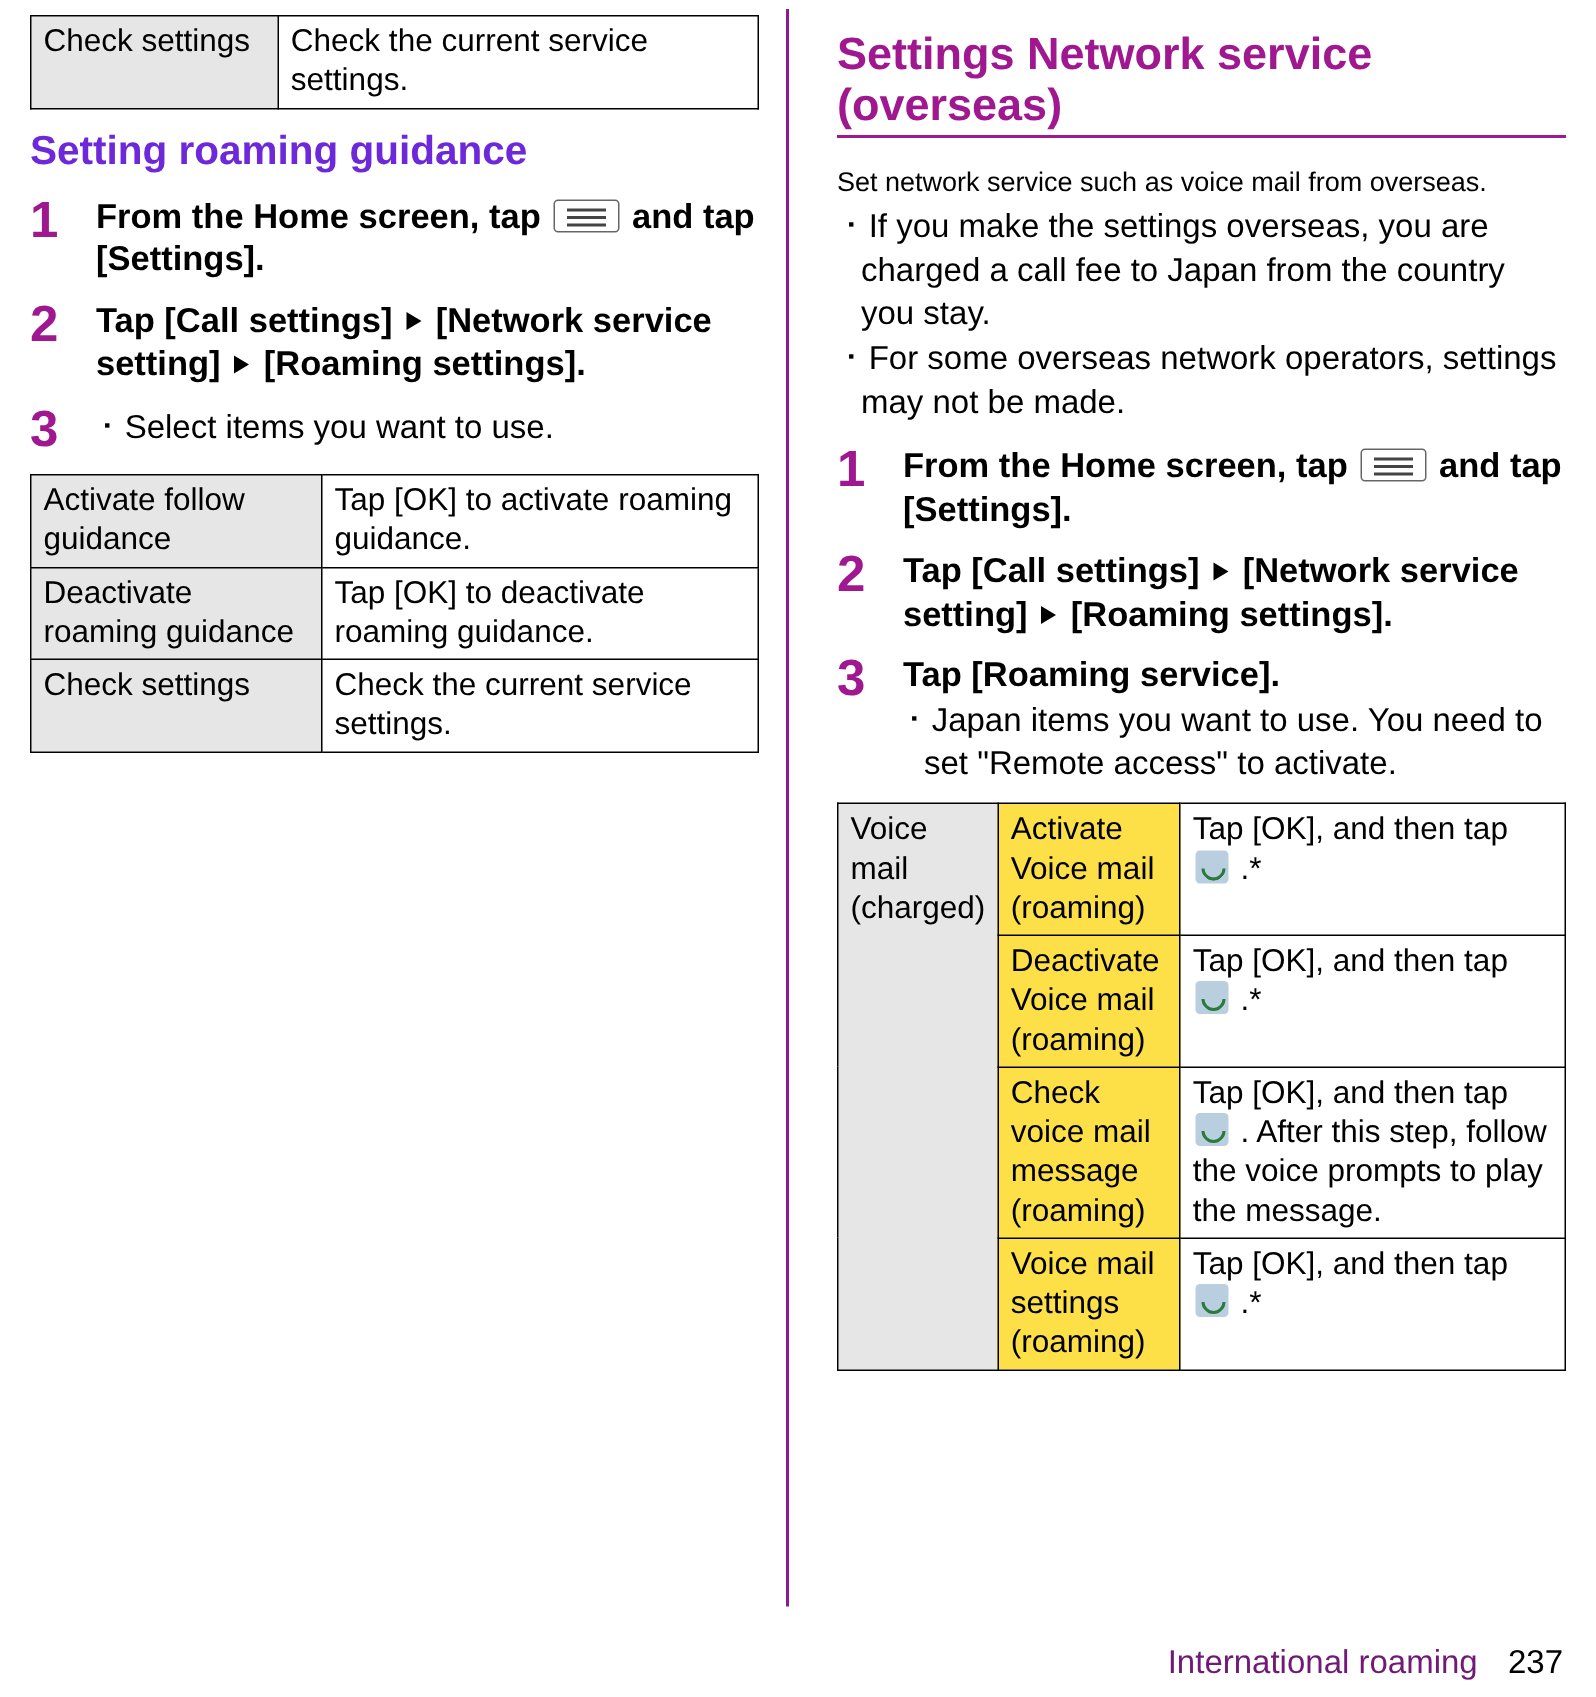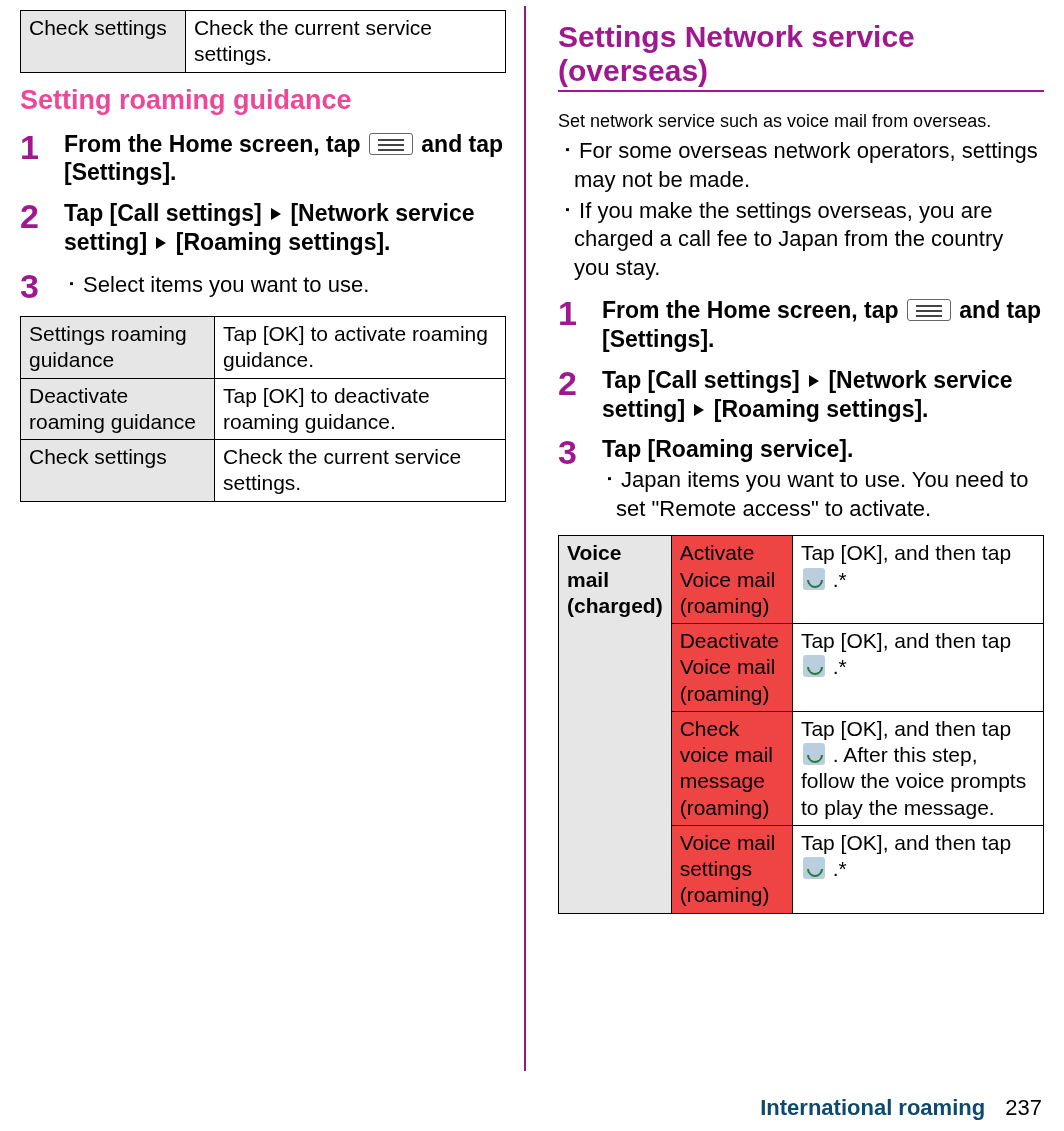--- a/index.html
+++ b/index.html
@@ -31,32 +31,32 @@
     margin: 4px 0 12px 0;
   }
   table.simple td {
     border: 1.5px solid #000;
     padding: 4px 8px;
     vertical-align: top;
     font-size: 21px;
     line-height: 1.25;
   }
   table.simple td.h { background: #e6e6e6; }
-  table.simple td.h2 { background: #ef4444; margin-left: 44px; }
+  table.simple td.h2 { background: #fde047; margin-left: 44px; }
 
   .heading {
     color: #a0188f;
     font-size: 30px;
     font-weight: 700;
     margin: 14px 0 16px 0;
     border-bottom: 2px solid #a0188f;
     padding-bottom: 2px;
   }
   .heading-small {
-    color: #ec4899;
+    color: #6d28d9;
     font-size: 27px;
     font-weight: 700;
     margin: 4px 0 14px 0;
   }
 
   .step {
     display: flex;
     align-items: flex-start;
     margin-bottom: 12px;
   }
@@ -144,22 +144,22 @@
     transform: rotate(-45deg);
   }
 
   .footer {
     position: absolute;
     bottom: 10px;
     right: 22px;
     font-size: 22px;
   }
   .footer .section-name {
-    color: #0c4a6e;
-    font-weight: 700;
+    color: #701a75;
+    font-weight: 400;
     margin-right: 14px;
     margin-left: 16px;
   }
 </style>
 </head>
 <body>
 
 <div class="page">
 
   <div class="col col-left">
@@ -202,21 +202,21 @@
     <div class="step">
       <div class="step-num">3</div>
       <div class="step-body">
         <div class="step-note">･ Select items you want to use.</div>
       </div>
     </div>
 
     <table class="simple">
       <tbody>
           <tr>
-        <td class="h" style="width:40%;">Settings roaming guidance</td>
+        <td class="h" style="width:40%;">Activate follow guidance</td>
         <td>Tap [OK] to activate roaming guidance.</td>
       </tr>
       <tr>
         <td class="h">Deactivate roaming guidance</td>
         <td>Tap [OK] to deactivate roaming guidance.</td>
       </tr>
       <tr>
         <td class="h">Check settings</td>
         <td>Check the current service settings.</td>
       </tr>
@@ -224,22 +224,22 @@
       </table>
 
   </div>
 
   <div class="col col-right">
 
     <div class="heading">Settings Network service (overseas)</div>
 
     <div class="intro">Set network service such as voice mail from overseas.</div>
 
+    <div class="bullet">･ If you make the settings overseas, you are charged a call fee to Japan from the country you stay.</div>
     <div class="bullet">･ For some overseas network operators, settings may not be made.</div>
-    <div class="bullet">･ If you make the settings overseas, you are charged a call fee to Japan from the country you stay.</div>
 
     <div class="step" style="margin-top:14px;">
       <div class="step-num">1</div>
       <div class="step-body">
         <div class="step-title">
           <span>From the Home screen, tap </span>
           <span class="menu-icon"></span>
           <span> and tap [Settings].</span>
         </div>
       </div>
@@ -262,21 +262,21 @@
       <div class="step-num">3</div>
       <div class="step-body">
         <div class="step-title">Tap [Roaming service].</div>
         <div class="step-note">･ Japan items you want to use. You need to set "Remote access" to activate.</div>
       </div>
     </div>
 
     <table class="simple">
       <tbody>
           <tr>
-        <td class="h" rowspan="4" style="width:21%;font-weight:bold;">Voice mail (charged)</td>
+        <td class="h" rowspan="4" style="width:21%;">Voice mail (charged)</td>
         <td class="h2" style="width:25%;">Activate Voice mail (roaming)</td>
         <td>
           <span>Tap [OK], and then tap </span>
           <span class="phone-icon"></span>
           <span>.*</span>
         </td>
       </tr>
       <tr>
         <td class="h2">Deactivate Voice mail (roaming)</td>
         <td>

